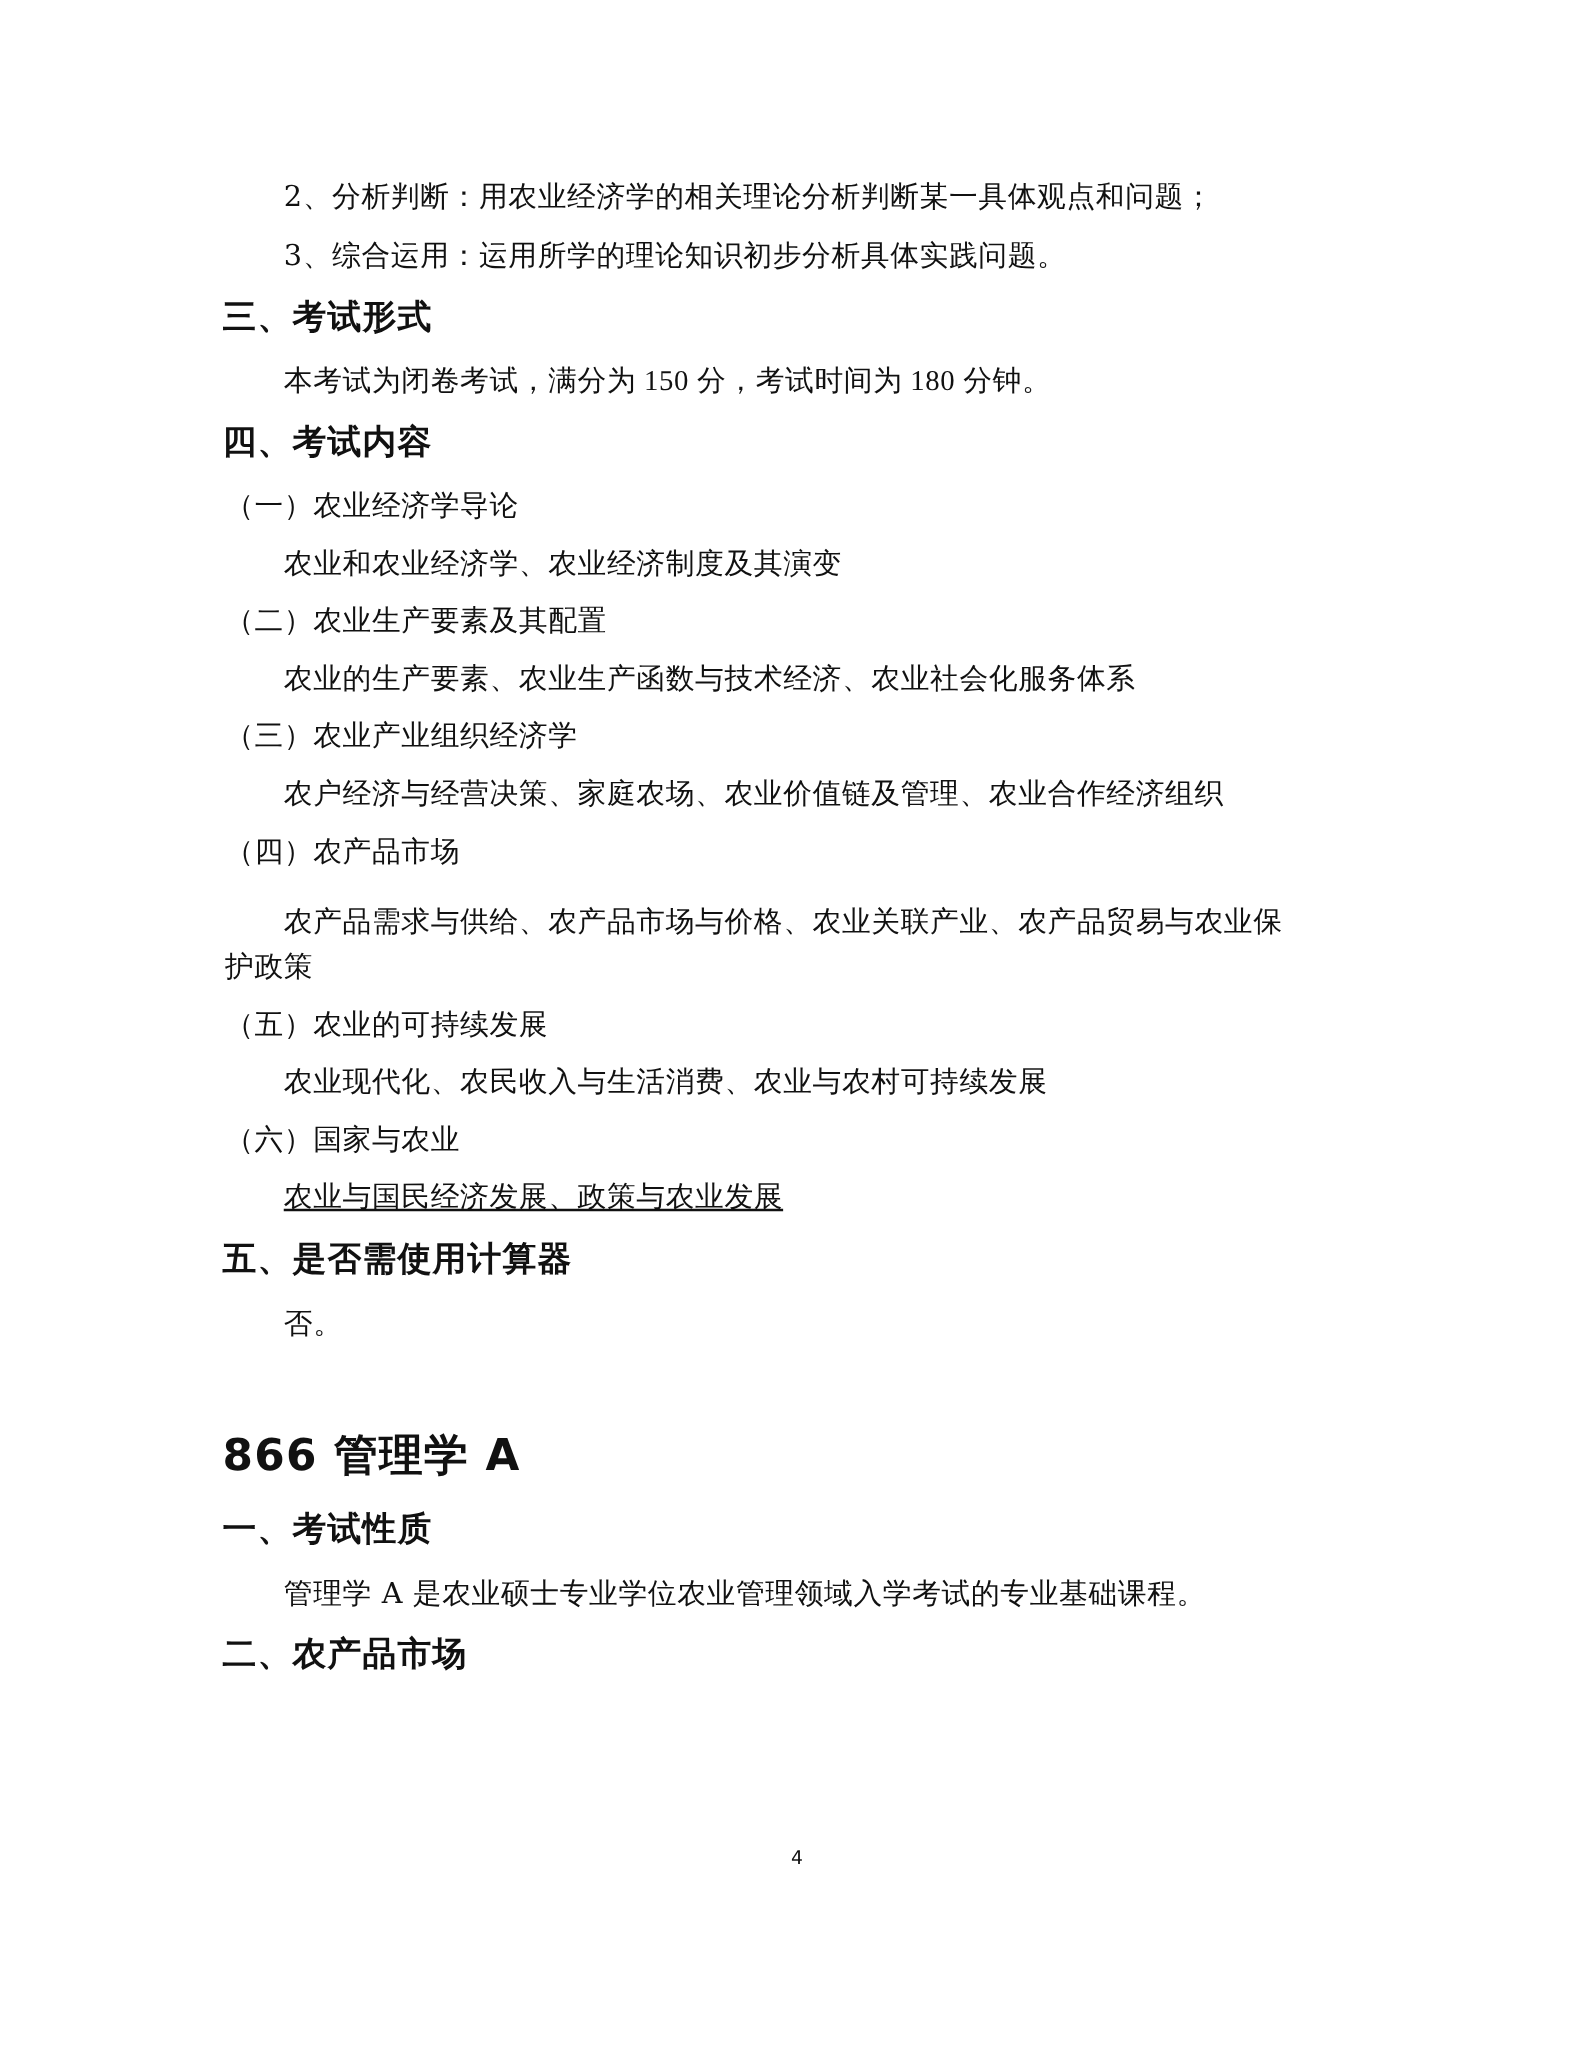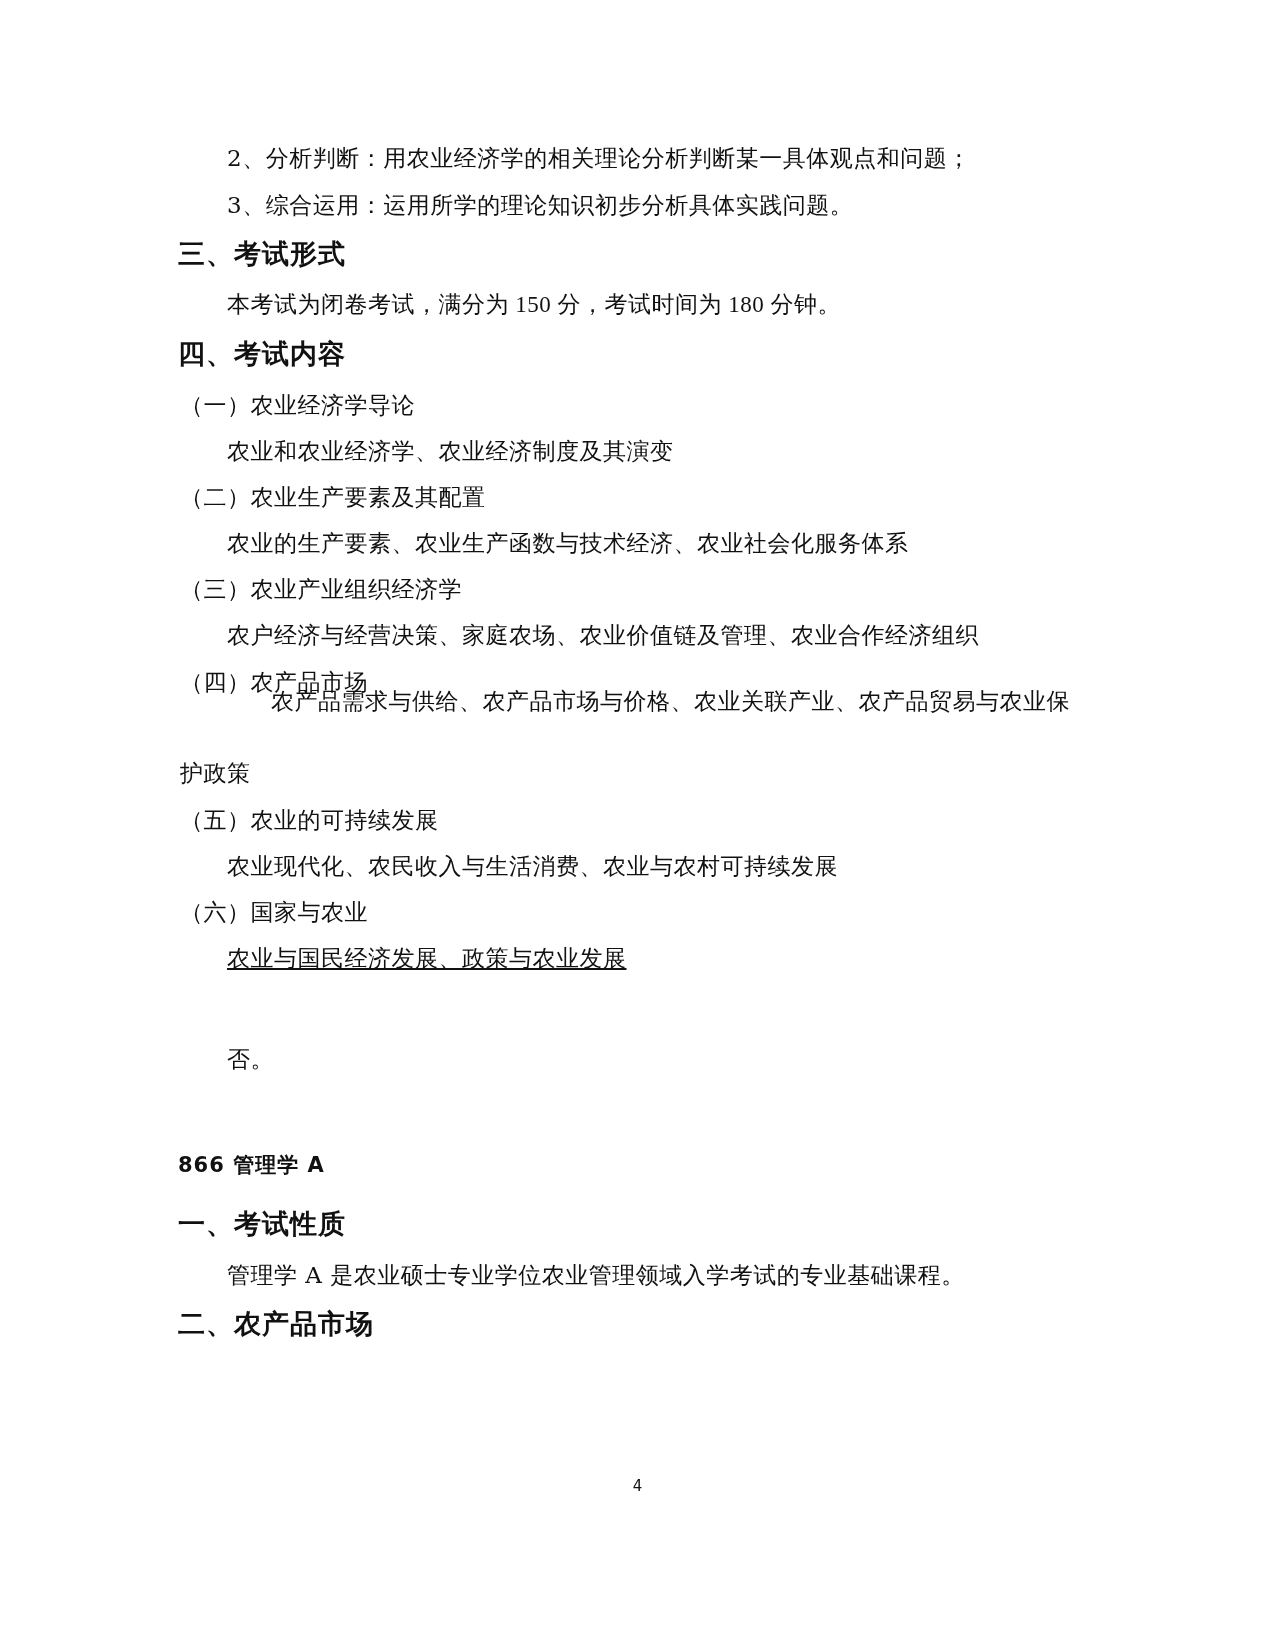--- a/index.html
+++ b/index.html
@@ -39,21 +39,21 @@
       font-size: 27px;
       line-height: 34px;
       letter-spacing: 1px;
     }
     .title {
       position: absolute;
       left: 178px;
       white-space: nowrap;
       font-family: "DejaVu Sans", "Liberation Sans", sans-serif;
       font-weight: bold;
-      font-size: 21px;
+      font-size: 35px;
       line-height: 36px;
       letter-spacing: 1px;
     }
     .page-number {
       position: absolute;
       left: 0;
       width: 1275px;
       top: 1477px;
       text-align: center;
       font-family: "DejaVu Sans", "Liberation Sans", sans-serif;
@@ -77,29 +77,30 @@
   <div class="line flush" style="top:390px;">（一）农业经济学导论</div>
   <div class="line indent" style="top:436px;">农业和农业经济学、农业经济制度及其演变</div>
 
   <div class="line flush" style="top:482px;">（二）农业生产要素及其配置</div>
   <div class="line indent" style="top:528px;">农业的生产要素、农业生产函数与技术经济、农业社会化服务体系</div>
 
   <div class="line flush" style="top:574px;">（三）农业产业组织经济学</div>
   <div class="line indent" style="top:620px;">农户经济与经营决策、家庭农场、农业价值链及管理、农业合作经济组织</div>
 
   <div class="line flush" style="top:667px;">（四）农产品市场</div>
-  <div class="line indent" style="top:686px;margin-left:44px;">农产品需求与供给、农产品市场与价格、农业关联产业、农产品贸易与农业保</div>
+  <div class="line indent" style="top:723px;">农产品需求与供给、农产品市场与价格、农业关联产业、农产品贸易与农业保</div>
   <div class="line" style="top:759px; left:180px;font-family:Liberation Serif, serif;">护政策</div>
 
   <div class="line flush" style="top:805px;">（五）农业的可持续发展</div>
   <div class="line indent" style="top:851px;">农业现代化、农民收入与生活消费、农业与农村可持续发展</div>
 
   <div class="line flush" style="top:897px;">（六）国家与农业</div>
   <div class="line indent" style="top:943px;text-decoration:underline;">农业与国民经济发展、政策与农业发展</div>
 
+  <div class="heading" style="top:991px;">五、是否需使用计算器</div>
   <div class="line indent" style="top:1044px;">否。</div>
 
   <div class="title" style="top:1147px;">866  管理学 A</div>
 
   <div class="heading" style="top:1207px;">一、考试性质</div>
   <div class="line indent" style="top:1260px;">管理学 A 是农业硕士专业学位农业管理领域入学考试的专业基础课程。</div>
 
   <div class="heading" style="top:1307px;">二、农产品市场</div>
 
   <div class="page-number">4</div>

